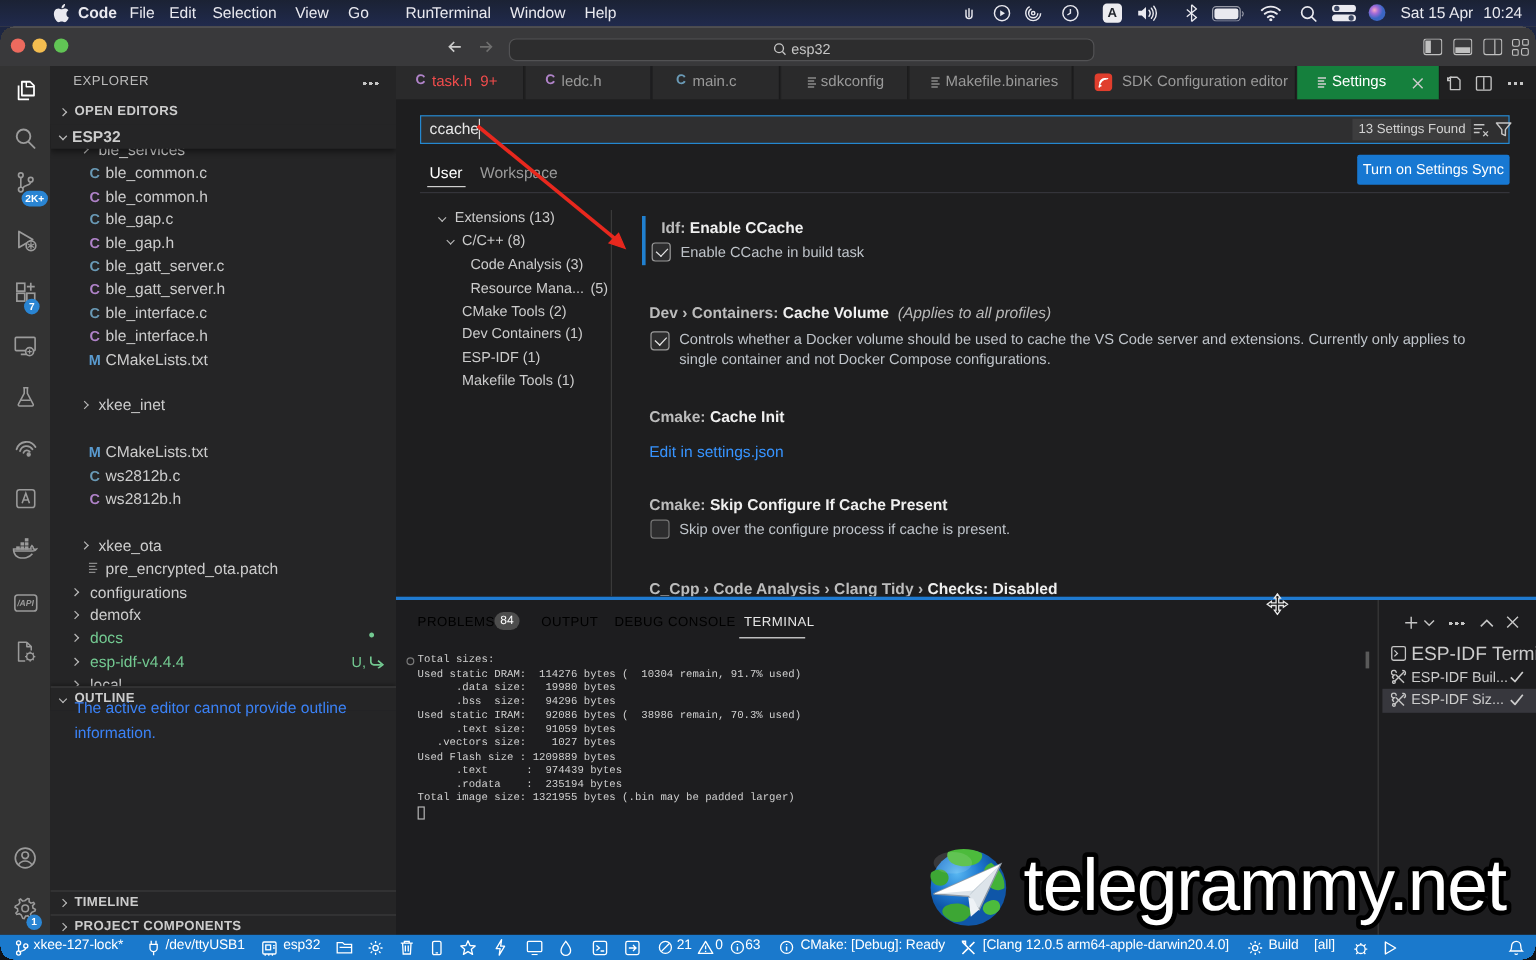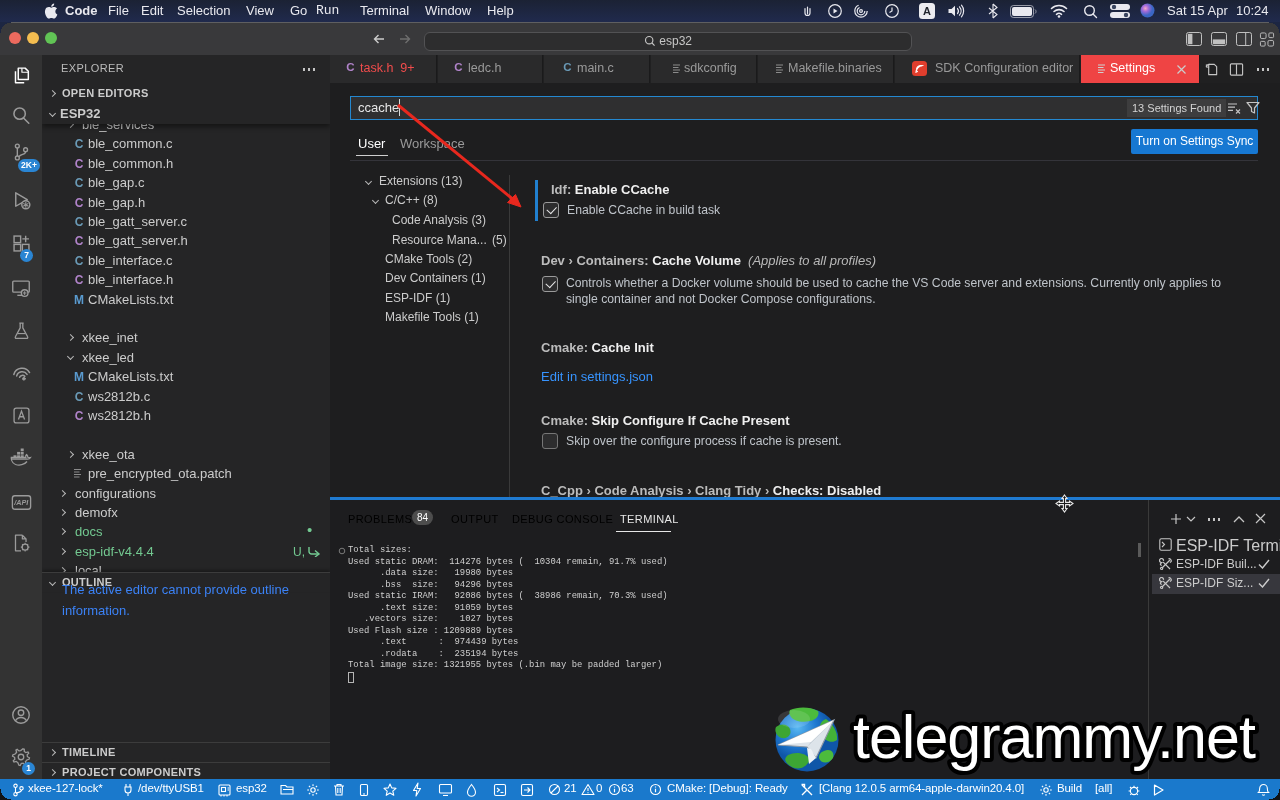--- a/index.html
+++ b/index.html
@@ -68,21 +68,21 @@
 <div id="menubar">
   <svg class="mi" style="left:44px;top:3px;" width="14" height="16" viewBox="0 0 14 17">
         <path d="M11.6 9.1 c0 -2.1 1.7 -3.1 1.8 -3.2 c-1 -1.4 -2.5 -1.6 -3 -1.6 c-1.3 -0.1 -2.5 0.75 -3.1 0.75 c-0.6 0 -1.6 -0.73 -2.7 -0.71 c-1.4 0 -2.7 0.8 -3.4 2 c-1.4 2.5 -0.35 6.2 1 8.2 c0.7 1 1.5 2.1 2.6 2.06 c1 -0.04 1.4 -0.67 2.6 -0.67 c1.2 0 1.6 0.67 2.7 0.65 c1.1 -0.02 1.8 -1 2.5 -2 c0.8 -1.15 1.1 -2.26 1.1 -2.32 c-0.02 -0.01 -2.1 -0.8 -2.1 -3.15 Z M9.6 2.9 c0.55 -0.66 0.9 -1.6 0.8 -2.5 c-0.78 0.03 -1.72 0.52 -2.28 1.18 c-0.5 0.58 -0.94 1.53 -0.82 2.43 c0.87 0.07 1.75 -0.44 2.3 -1.1 Z" fill="#e9e9ef"></path>
       </svg>
   <span class="mi" style="left:65px;font-weight:bold;">Code</span>
   <span class="mi" style="left:108px;">File</span>
   <span class="mi" style="left:141px;">Edit</span>
   <span class="mi" style="left:177px;">Selection</span>
   <span class="mi" style="left:246px;">View</span>
   <span class="mi" style="left:290px;">Go</span>
-  <span class="mi" style="left:316px;font-family:Liberation Mono, monospace;">Run</span>
+  <span class="mi" style="left:338px;">Run</span>
   <span class="mi" style="left:360px;">Terminal</span>
   <span class="mi" style="left:425px;">Window</span>
   <span class="mi" style="left:487px;">Help</span>
   <svg class="mi" style="left:801px;top:4px;" width="13" height="14" viewBox="0 0 13 14">
         <path d="M6.5 3.2 L6.5 10 M4 4.5 L4 9 a2.5 2.5 0 0 0 5 0 L9 4.5" stroke="#e9e9ef" stroke-width="1.2" fill="none" stroke-linecap="round"></path>
       </svg>
   <svg class="mi" style="left:827px;top:3px;" width="16" height="16" viewBox="0 0 16 16">
         <circle cx="8" cy="8" r="6.3" stroke="#e9e9ef" stroke-width="1.2" fill="none"></circle>
         <path d="M6.5 5.5 L10.5 8 L6.5 10.5 Z" fill="#e9e9ef"></path>
       </svg>
@@ -348,24 +348,20 @@
           <span class="icon cH">C</span>
           <span class="lbl">ble_interface.h</span>
         </div>
 <div class="row" style="top:185.6px;">
           <span class="icon cM">M</span>
           <span class="lbl">CMakeLists.txt</span>
         </div>
 <div class="row" style="top:224.4px;">
           <span class="chevr" style="left:26px;top:7px;"></span>
           <span class="flbl">xkee_inet</span>
-        </div>
-<div class="row" style="top:243.8px;">
-          <span class="chevd" style="left:26px;top:6px;"></span>
-          <span class="flbl">xkee_led</span>
         </div>
 <div class="row" style="top:263.2px;">
           <span class="icon cM">M</span>
           <span class="lbl">CMakeLists.txt</span>
         </div>
 <div class="row" style="top:282.6px;">
           <span class="icon cC">C</span>
           <span class="lbl">ws2812b.c</span>
         </div>
 <div class="row" style="top:302px;">
@@ -456,21 +452,21 @@
         <span class="ticon" style="left:17px;top:6px;"><svg width="15" height="15" viewBox="0 0 15 15">
             <rect width="15" height="15" rx="3.5" fill="#e03e2d"></rect>
             <g stroke="#ffffff" stroke-width="1.2" fill="none" stroke-linecap="round">
               <path d="M4 11.5 a7 7 0 0 1 7 -7"></path>
               <path d="M4.6 8 a4.6 4.6 0 0 1 4.9 -3.3"></path>
               <circle cx="5.2" cy="10.5" r="0.8" fill="#fff" stroke="none"></circle>
             </g>
           </svg></span>
         <span class="tlbl" style="left:40px;">SDK Configuration editor</span>
       </div>
-<div class="tab" style="left:751px;width:119px;background:#ef4444;color:#ffffff;">
+<div class="tab" style="left:751px;width:119px;background:#15803d;color:#ffffff;">
         <span class="ticon" style="left:14px;top:9px;"><svg width="10" height="10" viewBox="0 0 10 10">
             <path d="M0 1 h7 M0 3.5 h5.5 M0 6 h7 M0 8.5 h5.5" stroke="#d0d0d0" stroke-width="1.1"></path>
           </svg></span>
         <span class="tlbl" style="left:29px;">Settings</span>
         <svg class="abs" style="left:95px;top:9px;" width="11" height="11" viewBox="0 0 11 11">
           <path d="M1.5 1.5 L9.5 9.5 M9.5 1.5 L1.5 9.5" stroke="#cccccc" stroke-width="1.2"></path>
         </svg>
       </div>
 <svg class="abs" style="left:874px;top:7px;" width="15" height="15" viewBox="0 0 16 16">
         <g stroke="#c5c5c5" stroke-width="1.2" fill="none">

